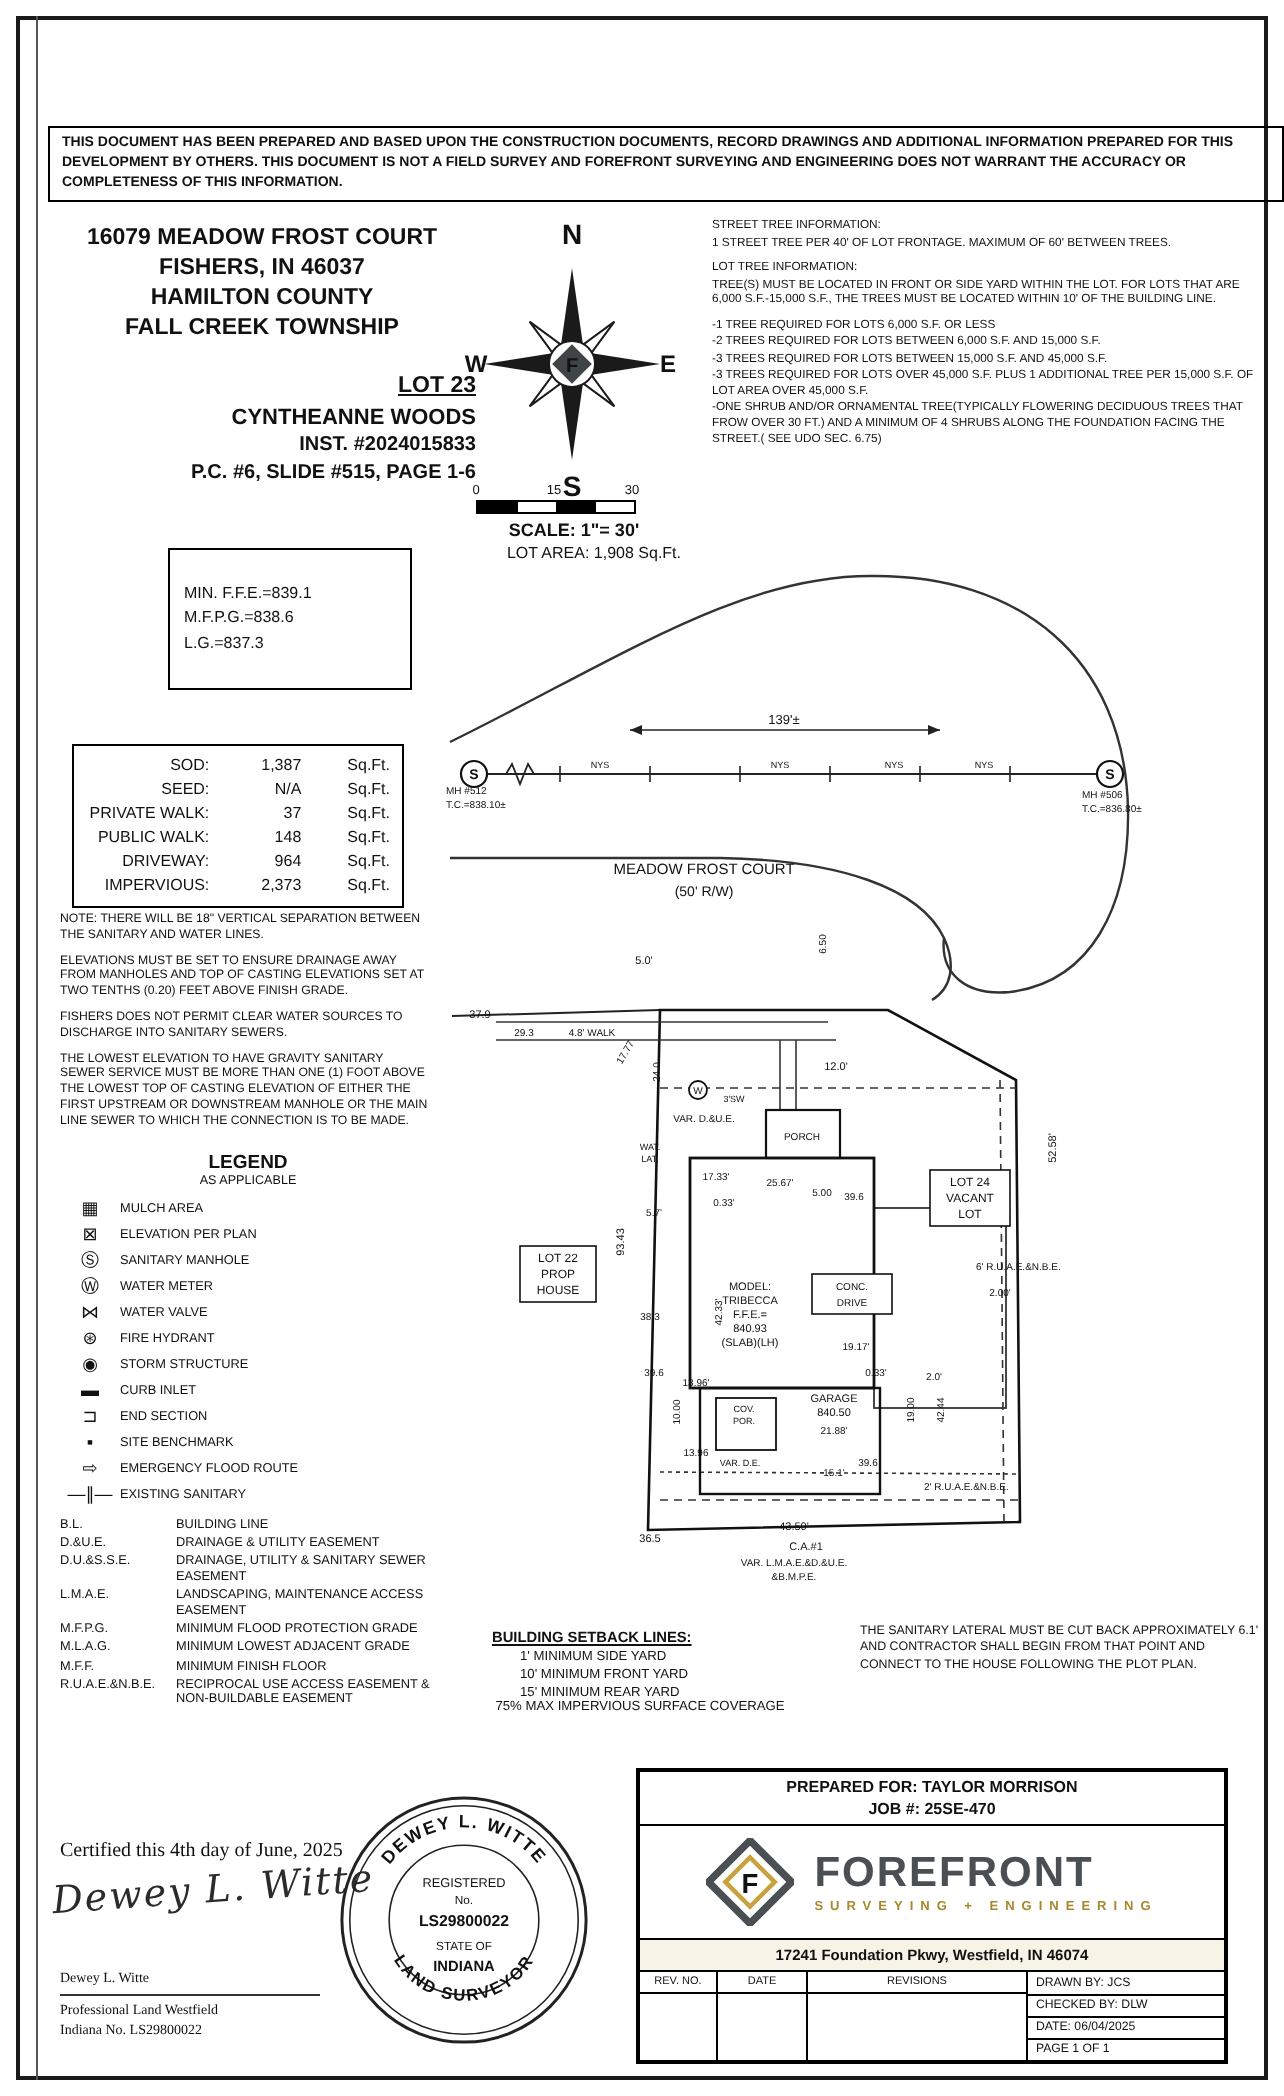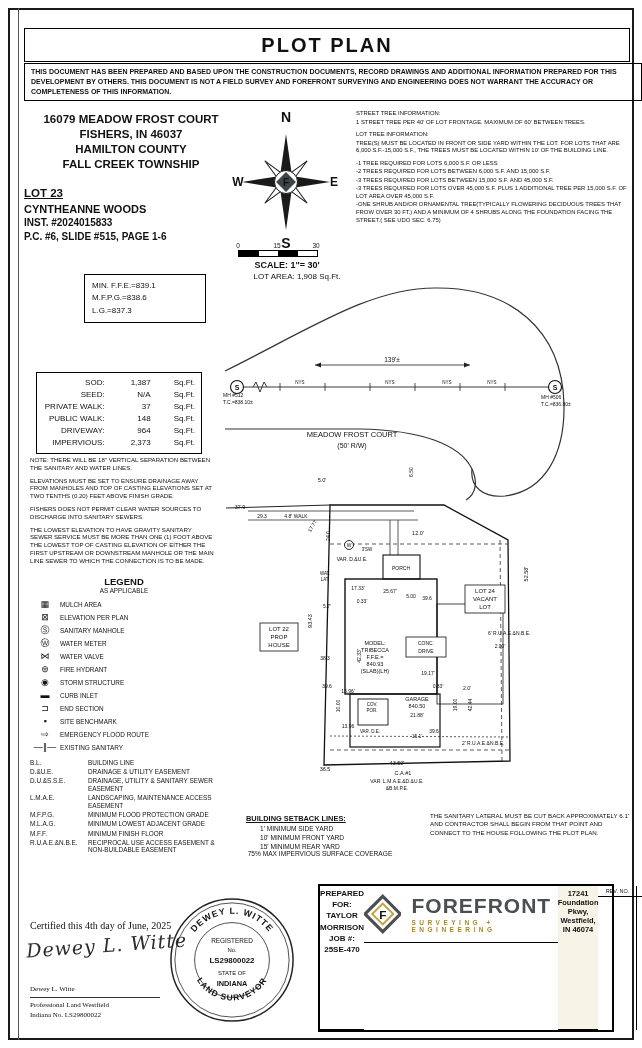--- a/index.html
+++ b/index.html
@@ -3,37 +3,37 @@
 <meta charset="utf-8">
 <style>
   html,body{margin:0;padding:0;background:#f2f2f0;}
   .page{position:relative;width:642px;height:1048px;background:#ffffff;font-family:"Liberation Sans",sans-serif;color:#111;overflow:hidden;}
   .frame{position:absolute;left:8px;top:8px;right:8px;bottom:8px;border:2px solid #1a1a1a;}
   .inner-edge{position:absolute;left:18px;top:8px;bottom:8px;width:0;border-left:1px solid #555;}
   .abs{position:absolute;}
   .title-box{left:24px;top:28px;width:604px;height:32px;border:1.5px solid #000;display:flex;align-items:center;justify-content:center;font-size:20px;font-weight:bold;letter-spacing:2px;}
   .disclaimer-box{left:24px;top:63px;width:604px;border:1.5px solid #000;padding:3px 6px;font-size:7px;font-weight:bold;line-height:1.45;}
   .addr-block{left:24px;top:112px;width:214px;text-align:center;font-weight:bold;font-size:11.5px;line-height:1.3;}
-  .lot-block{left:24px;top:186px;width:214px;text-align:left;font-weight:bold;}
+  .lot-block{left:24px;top:186px;width:214px;text-align:right;font-weight:bold;}
   .lot-block .l1{font-size:11.5px;text-decoration:underline;}
   .lot-block .l2{font-size:11px;}
   .lot-block .l3,.lot-block .l4{font-size:10px;}
   .lot-block div{line-height:1.35;}
   .tree-info{left:356px;top:110px;width:276px;font-size:5.9px;line-height:1.28;}
   .tree-info .tline{margin-bottom:1px;}
   .tree-info .spacer{height:4px;}
   .scale-block{left:232px;top:242px;width:160px;}
   .scale-ticks{position:relative;height:8px;font-size:6.5px;}
   .scale-ticks span{position:absolute;top:0;transform:translateX(-50%);}
   .scale-bar{position:relative;margin-left:6px;width:78px;height:5px;border:1px solid #000;display:flex;}
   .scale-bar i{flex:1;}
   .scale-bar i:nth-child(odd){background:#000;}
   .scale-label{margin-top:3px;font-size:9px;font-weight:bold;text-align:center;width:110px;}
   .lot-area{margin-top:2px;font-size:8px;text-align:center;width:130px;}
-  .grades-box{left:84px;top:274px;width:106px;border:1.3px solid #000;padding:5px 7px;font-size:8px;line-height:1.55;}
+  .grades-box{left:84px;top:274px;width:106px;border:1.3px solid #000;padding:16px 7px;font-size:8px;line-height:1.55;}
   .areas-box{left:36px;top:372px;width:152px;border:1.3px solid #000;padding:4px 6px;font-size:8px;}
   .area-row{display:flex;line-height:1.5;gap:16px;}
   .area-row .lab{width:74px;text-align:right;}
   .area-row .val{width:36px;text-align:right;}
   .area-row .unit{padding-left:7px;}
   .notes-block{left:30px;top:456px;width:184px;font-size:6.1px;line-height:1.28;}
   .notes-block .npara{margin-bottom:5px;}
   .legend-block{left:30px;top:576px;width:188px;}
   .legend-title{text-align:center;font-size:9.5px;font-weight:bold;}
   .legend-sub{text-align:center;font-size:6.3px;margin-bottom:4px;}
@@ -43,21 +43,21 @@
   .abbr-row{display:flex;margin:1.5px 0;}
   .abbr-abbr{width:58px;font-size:6.4px;flex-shrink:0;}
   .abbr-desc{font-size:6.4px;line-height:1.2;}
   .plan-wrap{left:220px;top:274px;width:420px;height:522px;}
   .plan-wrap svg{width:100%;height:100%;}
   .setback-block{left:246px;top:798px;width:152px;font-size:6.6px;margin-top:16px;}
   .setback-title{font-weight:bold;font-size:7.4px;text-decoration:underline;margin-bottom:2px;}
   .setback-block .sline{padding-left:14px;line-height:1.35;}
   .impervious{left:240px;top:850px;width:160px;text-align:center;font-size:6.6px;line-height:1.3;}
   .sanitary-note{left:430px;top:812px;width:202px;font-size:6.2px;line-height:1.35;}
-  .titleblock{left:318px;top:884px;width:296px;height:148px;border:2px solid #000;display:flex;box-sizing:border-box;}
+  .titleblock{left:318px;top:884px;width:296px;height:148px;border:2px solid #000;display:flex;flex-direction:column;box-sizing:border-box;}
   .tb-top{border-bottom:1.5px solid #000;text-align:center;font-weight:bold;font-size:8px;padding:2px 0;line-height:1.4;}
   .tb-logo{border-bottom:1.5px solid #000;height:56px;display:flex;align-items:center;justify-content:center;gap:10px;}
   .brand-text .brand-main{font-size:21px;font-weight:bold;color:#4a4f54;letter-spacing:1px;line-height:1;}
   .brand-text .brand-sub{font-size:6.5px;letter-spacing:3.5px;color:#a8872e;font-weight:bold;margin-top:3px;}
   .tb-address{border-bottom:1.5px solid #000;text-align:center;font-weight:bold;font-size:7.5px;padding:3px 0;background:#f7f3e6;}
   .tb-bottom{flex:1;display:flex;}
   .rev-table{flex:1;display:flex;border-right:1.5px solid #000;}
   .rev-col{display:flex;flex-direction:column;border-right:1px solid #000;}
   .rev-col:last-child{border-right:none;}
   .rev-col .rev-head{font-size:5.5px;text-align:center;border-bottom:1px solid #000;padding:2px 1px;}
@@ -75,21 +75,20 @@
   .compass-wrap{left:230px;top:104px;width:112px;height:140px;}
   svg text{font-family:"Liberation Sans",sans-serif;fill:#111;}
 </style>
 </head>
 <body>
 
 <div class="page">
   <div class="frame"></div>
   <div class="inner-edge"></div>
 
-  <div class="abs title-box">PLOT PLAN</div>
 
   <div class="abs disclaimer-box">THIS DOCUMENT HAS BEEN PREPARED AND BASED UPON THE CONSTRUCTION DOCUMENTS, RECORD DRAWINGS AND ADDITIONAL INFORMATION PREPARED FOR THIS DEVELOPMENT BY OTHERS. THIS DOCUMENT IS NOT A FIELD SURVEY AND FOREFRONT SURVEYING AND ENGINEERING DOES NOT WARRANT THE ACCURACY OR COMPLETENESS OF THIS INFORMATION.</div>
 
   <div class="abs addr-block">
     <div>16079 MEADOW FROST COURT</div>
     <div>FISHERS, IN 46037</div>
     <div>HAMILTON COUNTY</div>
     <div>FALL CREEK TOWNSHIP</div>
   </div>
 

